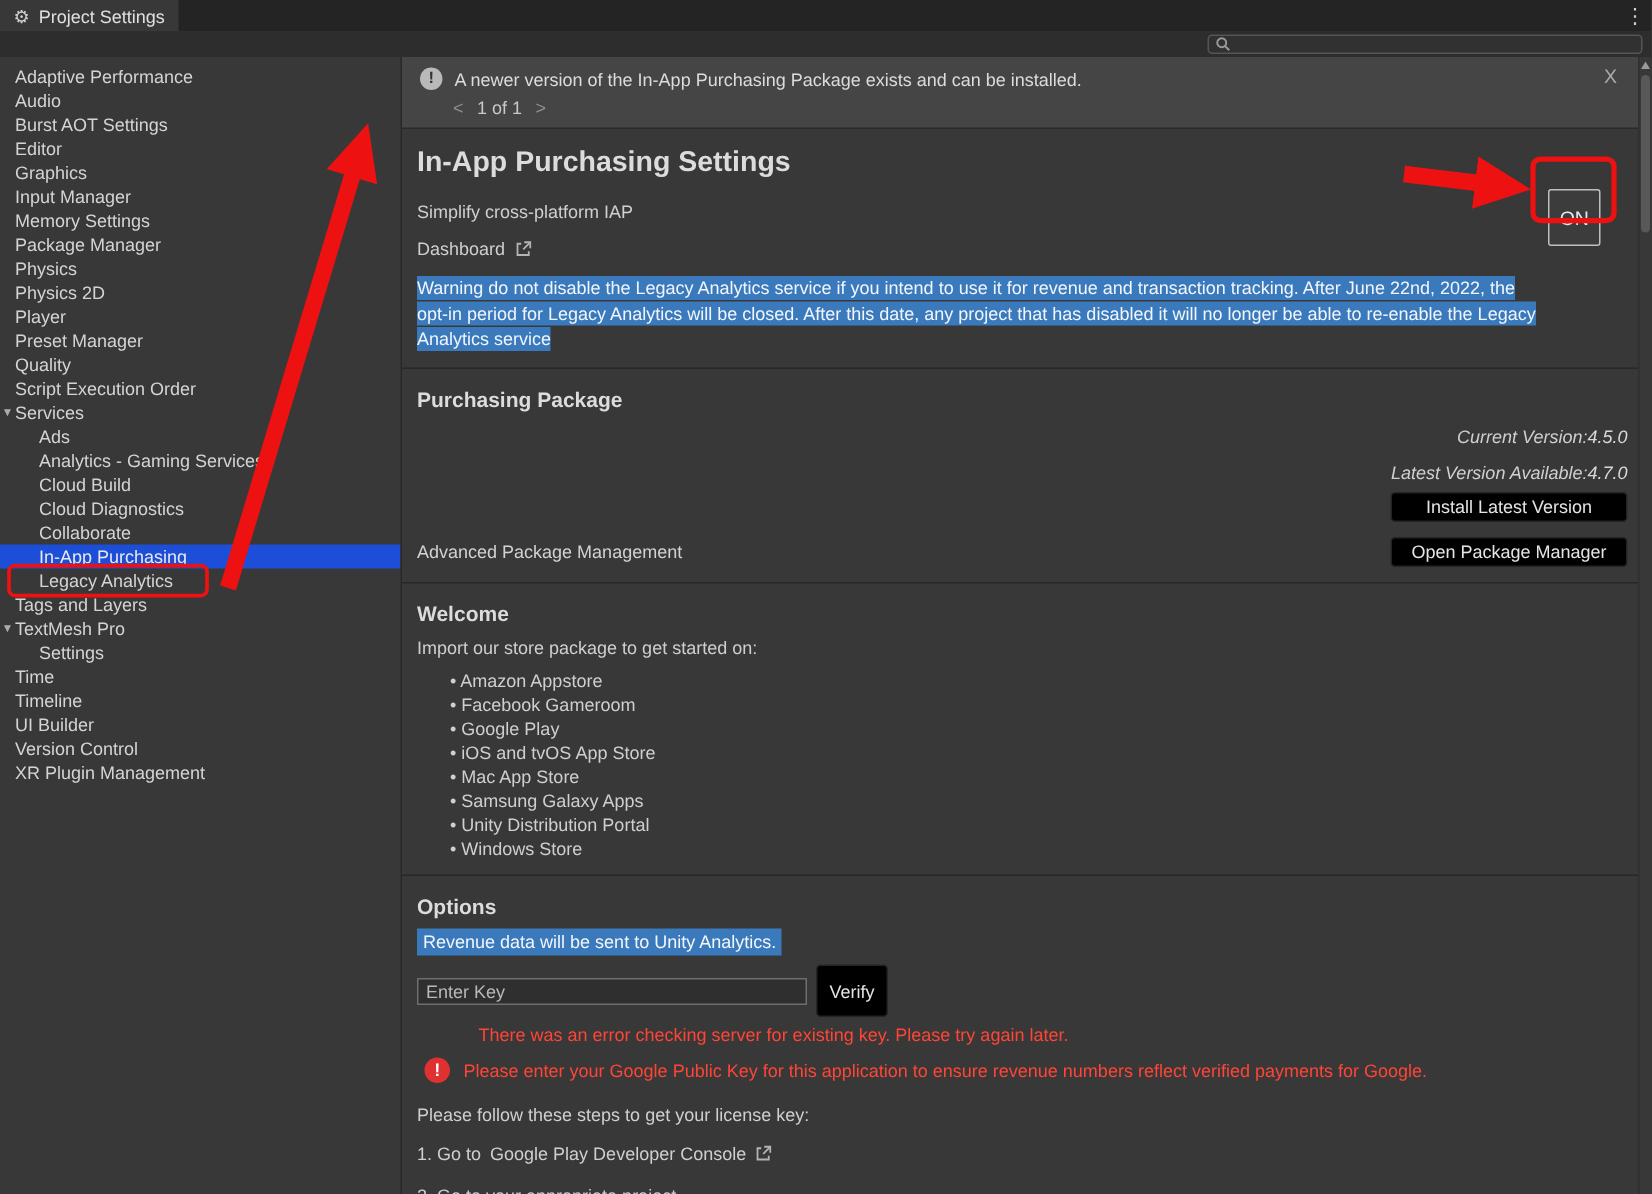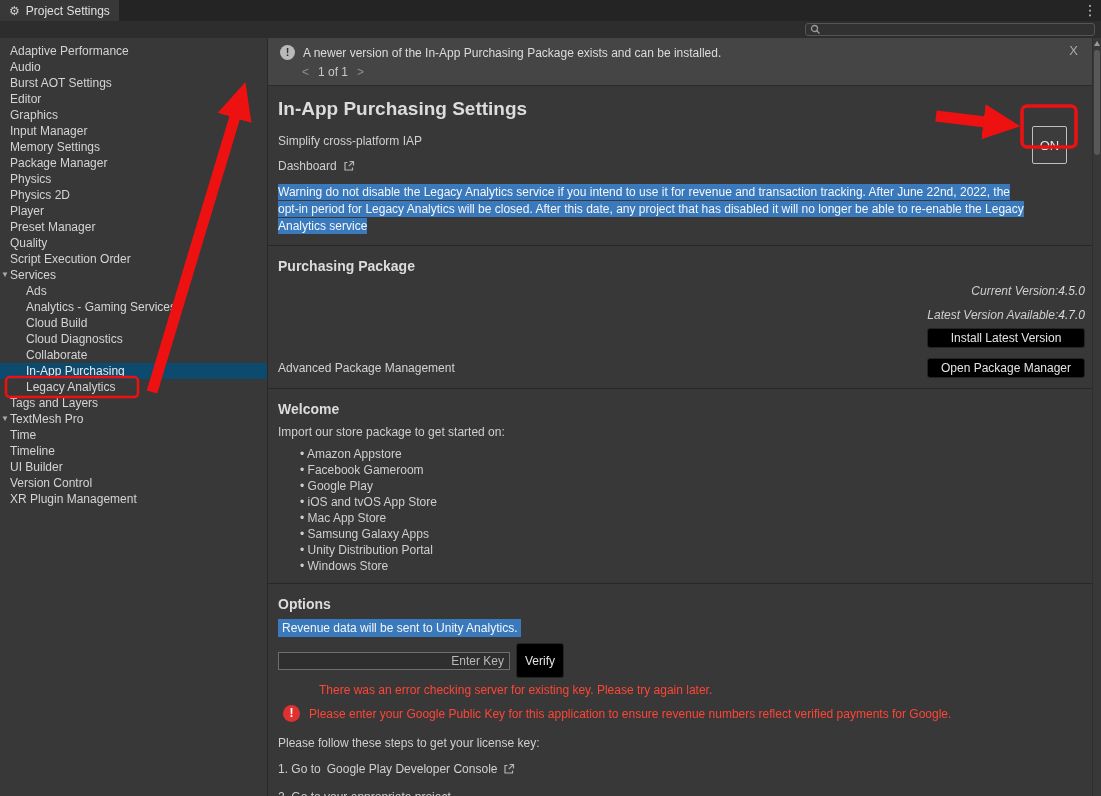--- a/index.html
+++ b/index.html
@@ -14,21 +14,21 @@
 
   
   .toolbar{position:absolute;left:0;top:21px;right:0;height:17px;background:#2d2d2d;border-bottom:1px solid #1f1f1f;}
   .search{position:absolute;right:6px;top:2px;width:290px;height:13px;background:#313131;border:1px solid #555;border-radius:3px;display:flex;align-items:center;padding:0 4px;gap:4px;box-sizing:border-box;}
   .search input{flex:1;background:transparent;border:none;outline:none;color:#ddd;font-size:11px;font-family:inherit;height:11px;padding:0;}
 
   
   .sidebar{position:absolute;left:0;top:38px;width:267px;bottom:0;background:#383838;padding-top:5px;box-sizing:border-box;}
   .side-item{position:relative;height:16px;line-height:16px;font-size:12px;color:#d4d4d4;padding-left:10px;white-space:nowrap;cursor:default;}
   .side-item.lvl1{padding-left:26px;}
-  .side-item.selected{background:#0c4a6e;color:#e9e9e9;}
+  .side-item.selected{background:#1d4ed8;color:#e9e9e9;}
   .fold{position:absolute;left:1px;top:0;font-size:8px;color:#ababab;line-height:16px;}
 
   
   .content{position:absolute;left:267px;top:38px;width:825px;bottom:0;background:#383838;border-left:1px solid #292929;box-sizing:border-box;}
   .banner{position:relative;background:#454545;border-bottom:1px solid #2a2a2a;padding:7px 12px 6px 12px;}
   .banner-row1{display:flex;align-items:center;gap:8px;color:#dcdcdc;font-size:12px;height:15px;}
   .info-icon{flex:0 0 15px;width:15px;height:15px;border-radius:50%;background:#b9b9b9;color:#333;font-size:11px;font-weight:bold;text-align:center;line-height:15px;}
   .banner-close{position:absolute;right:14px;top:5px;color:#aaa;font-size:13px;}
   .banner-row2{margin:5px 0 0 22px;display:flex;gap:9px;align-items:center;color:#c8c8c8;font-size:12px;height:14px;}
   .pg-chev{color:#8f8f8f;}
@@ -46,21 +46,21 @@
   .kv .val{color:#d8d8d8;}
   .btn-row{display:flex;justify-content:flex-end;margin-top:6px;}
   .btn-row.spread{justify-content:space-between;align-items:center;margin-top:10px;}
   .btn{background:#000000;border:1px solid #242424;border-radius:3px;color:#e4e4e4;font-size:12px;height:20px;min-width:158px;display:inline-flex;align-items:center;justify-content:center;padding:0 10px;box-sizing:border-box;cursor:default;}
   .stores{list-style:none;margin:7px 0 0 0;padding:0 0 0 22px;}
   .stores li{font-size:12px;height:16px;line-height:16px;color:#cfcfcf;}
   .stores li::before{content:"• ";}
   .note{margin-top:9px;font-size:12px;}
   .note .hl{padding:2px 4px;}
   .keyrow{margin-top:8px;display:flex;gap:6px;align-items:center;}
-  .key-input{width:232px;height:18px;background:#2f2f2f;border:1px solid #6e6e6e;color:#cfcfcf;font-size:12px;padding:0 5px;box-sizing:border-box;font-family:inherit;outline:none;text-align:right;}
+  .key-input{width:260px;height:18px;background:#2f2f2f;border:1px solid #6e6e6e;color:#cfcfcf;font-size:12px;padding:0 5px;box-sizing:border-box;font-family:inherit;outline:none;}
   .key-input::placeholder{color:#b9b9b9;}
   .btn.small{height:35px;min-width:46px;padding:0 8px;}
   .err{margin-top:5px;color:#ff4536;font-size:12px;margin-left:41px;}
   .err2{margin-top:8px;display:flex;align-items:center;gap:9px;padding-left:5px;color:#ff4536;font-size:12px;}
   .err-icon{flex:0 0 17px;width:17px;height:17px;border-radius:50%;background:#e03131;color:#fff;font-weight:bold;font-size:12px;text-align:center;line-height:17px;}
   .steps-intro{margin-top:14px;color:#cfcfcf;font-size:12px;}
   .step{margin-top:12px;display:flex;align-items:center;gap:6px;color:#cfcfcf;font-size:12px;}
 
   
   .scrollbar{position:absolute;right:0;top:38px;width:9px;bottom:0;background:#383838;border-left:1px solid #2f2f2f;box-sizing:border-box;}
@@ -115,20 +115,21 @@
     <div class="side-item lvl1">Analytics - Gaming Services</div>
     <div class="side-item lvl1">Cloud Build</div>
     <div class="side-item lvl1">Cloud Diagnostics</div>
     <div class="side-item lvl1">Collaborate</div>
     <div class="side-item lvl1 selected">In-App Purchasing</div>
     <div class="side-item lvl1">Legacy Analytics</div>
     <div class="side-item">Tags and Layers</div>
     <div class="side-item">
       <span class="fold">▼</span><span>TextMesh Pro</span>
     </div>
+    <div class="side-item lvl1">Settings</div>
     <div class="side-item">Time</div>
     <div class="side-item">Timeline</div>
     <div class="side-item">UI Builder</div>
     <div class="side-item">Version Control</div>
     <div class="side-item">XR Plugin Management</div>
   </div>
 
   <div class="content">
 
     <div class="banner">

